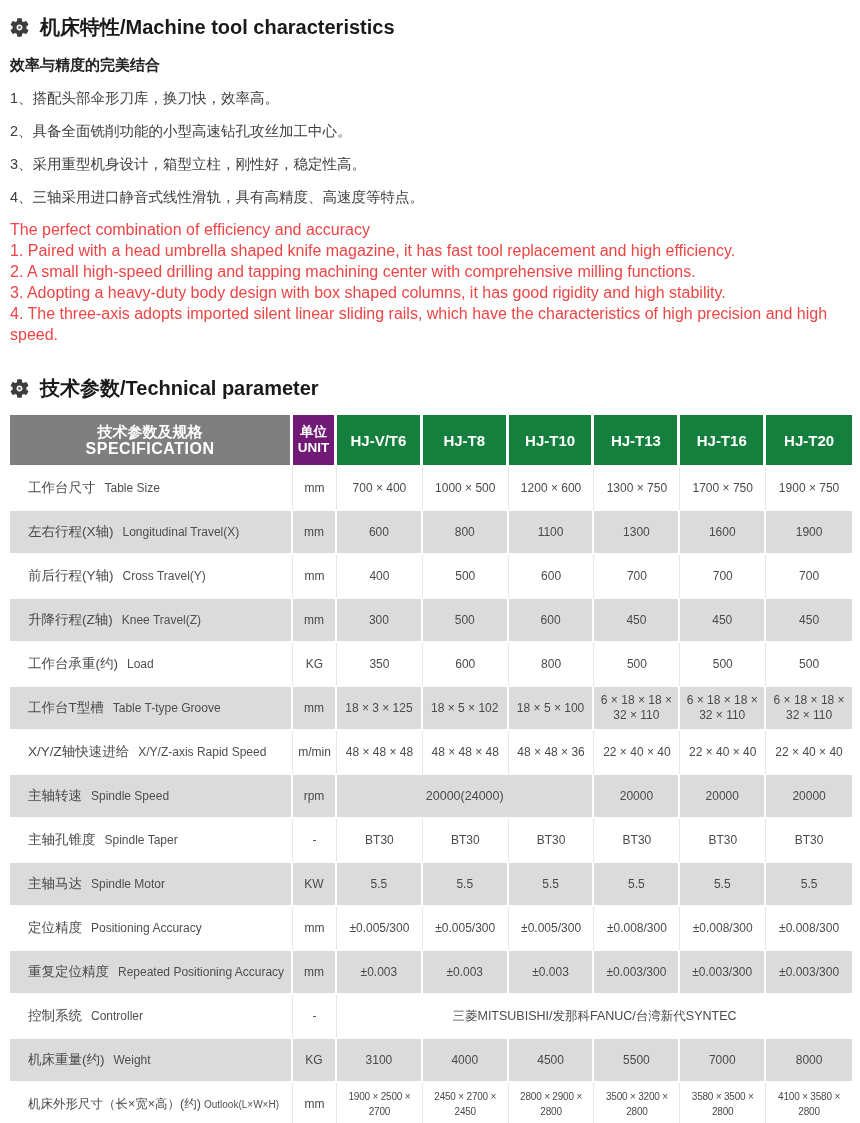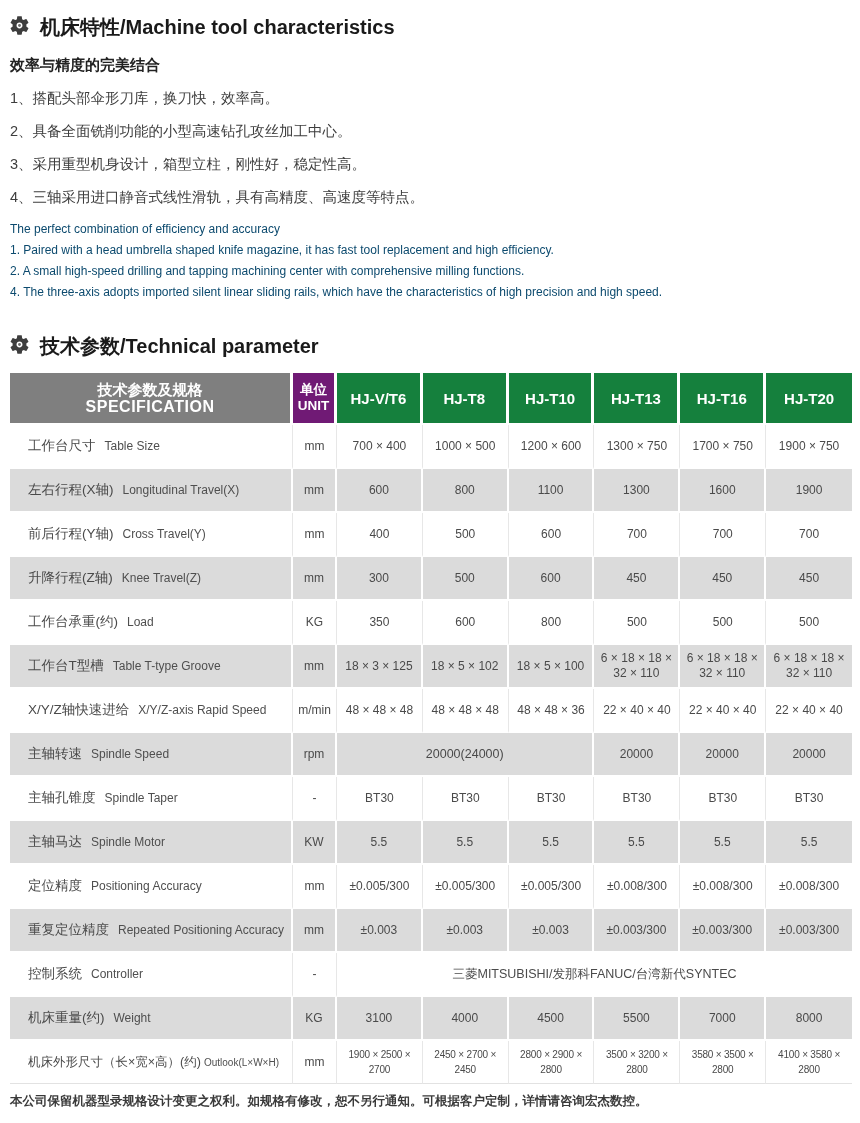--- a/index.html
+++ b/index.html
@@ -4,29 +4,29 @@
 <style>
   html,body{margin:0;padding:0;background:#fff;}
   body{
     width:860px;height:1123px;
     font-family:"Liberation Sans","DejaVu Sans",sans-serif;
     color:#333;overflow:hidden;
   }
   .page{padding:10px 10px 0 8px;}
 
   
-  .sec-header{display:flex;gap:9px;margin:4px 0 0 0;}
+  .sec-header{display:flex;align-items:center;gap:9px;margin:4px 0 0 0;}
   .sec-header h1{font-size:20px;font-weight:bold;color:#1a1a1a;margin:0;letter-spacing:0;}
   .gear{width:23px;height:23px;flex:0 0 auto;}
 
   h2.subtitle{font-size:15px;font-weight:bold;color:#222;margin:15px 0 0 2px;}
 
   .cn-point{font-size:14.5px;color:#3d3d3d;margin-top:14px;margin-left:2px;}
   .en-block{margin-top:12px;margin-left:2px;}
-  .en-line{font-size:12px;color:#0c4a6e;line-height:21px;}
+  .en-line{font-size:16px;color:#ef4444;line-height:21px;}
 
   .sec2{margin-top:30px;}
 
   
   table.spec{width:842px;margin-top:13px;border-collapse:separate;border-spacing:0;table-layout:fixed;margin-left:2px;}
   th{height:50px;vertical-align:middle;text-align:center;color:#fff;font-weight:bold;padding:0;border-right:3px solid #fff;border-bottom:2px solid #fff;}
   th:last-child{border-right:none;text-align:center;}
   th.spec-th{background:#7f7f7f;}
   th.spec-th .l1{font-size:15px;line-height:18px;}
   th.spec-th .l2{font-size:16px;line-height:16px;letter-spacing:0.5px;}
@@ -73,20 +73,21 @@
       <div class="cn-point">2、具备全面铣削功能的小型高速钻孔攻丝加工中心。</div>
       <div class="cn-point">3、采用重型机身设计，箱型立柱，刚性好，稳定性高。</div>
       <div class="cn-point">4、三轴采用进口静音式线性滑轨，具有高精度、高速度等特点。</div>
     </div>
 
   <div class="en-block">
     <div class="en-line">The perfect combination of efficiency and accuracy</div>
     <div id="en-points">
         <div class="en-line">1. Paired with a head umbrella shaped knife magazine, it has fast tool replacement and high efficiency.</div>
         <div class="en-line">2. A small high-speed drilling and tapping machining center with comprehensive milling functions.</div>
+        <div class="en-line">3. Adopting a heavy-duty body design with box shaped columns, it has good rigidity and high stability.</div>
         <div class="en-line">4. The three-axis adopts imported silent linear sliding rails, which have the characteristics of high precision and high speed.</div>
       </div>
   </div>
 
   <div class="sec-header sec2">
     <svg class="gear" viewBox="0 0 24 24" aria-hidden="true">
       <path fill="#3d3d3d" d="M19.14,12.94c0.04-0.3,0.06-0.61,0.06-0.94c0-0.32-0.02-0.64-0.07-0.94l2.03-1.58c0.18-0.14,0.23-0.41,0.12-0.61 l-1.92-3.32c-0.12-0.22-0.37-0.29-0.59-0.22l-2.39,0.96c-0.5-0.38-1.03-0.7-1.62-0.94L14.4,2.81c-0.04-0.24-0.24-0.41-0.48-0.41 h-3.84c-0.24,0-0.43,0.17-0.47,0.41L9.25,5.35C8.66,5.59,8.12,5.92,7.63,6.29L5.24,5.33c-0.22-0.08-0.47,0-0.59,0.22L2.74,8.87 C2.62,9.08,2.66,9.34,2.86,9.48l2.03,1.58C4.84,11.36,4.8,11.69,4.8,12s0.02,0.64,0.07,0.94l-2.03,1.58 c-0.18,0.14-0.23,0.41-0.12,0.61l1.92,3.32c0.12,0.22,0.37,0.29,0.59,0.22l2.39-0.96c0.5,0.38,1.03,0.7,1.62,0.94l0.36,2.54 c0.05,0.24,0.24,0.41,0.48,0.41h3.84c0.24,0,0.44-0.17,0.47-0.41l0.36-2.54c0.59-0.24,1.13-0.56,1.62-0.94l2.39,0.96 c0.22,0.08,0.47,0,0.59-0.22l1.92-3.32c0.12-0.22,0.07-0.47-0.12-0.61L19.14,12.94z M12,15.1c-1.71,0-3.1-1.39-3.1-3.1 s1.39-3.1,3.1-3.1s3.1,1.39,3.1,3.1S13.71,15.1,12,15.1z"></path>
       <circle cx="12" cy="12" r="1.5" fill="#6a6a6a"></circle>
     </svg>
     <h1>技术参数/Technical parameter</h1>

